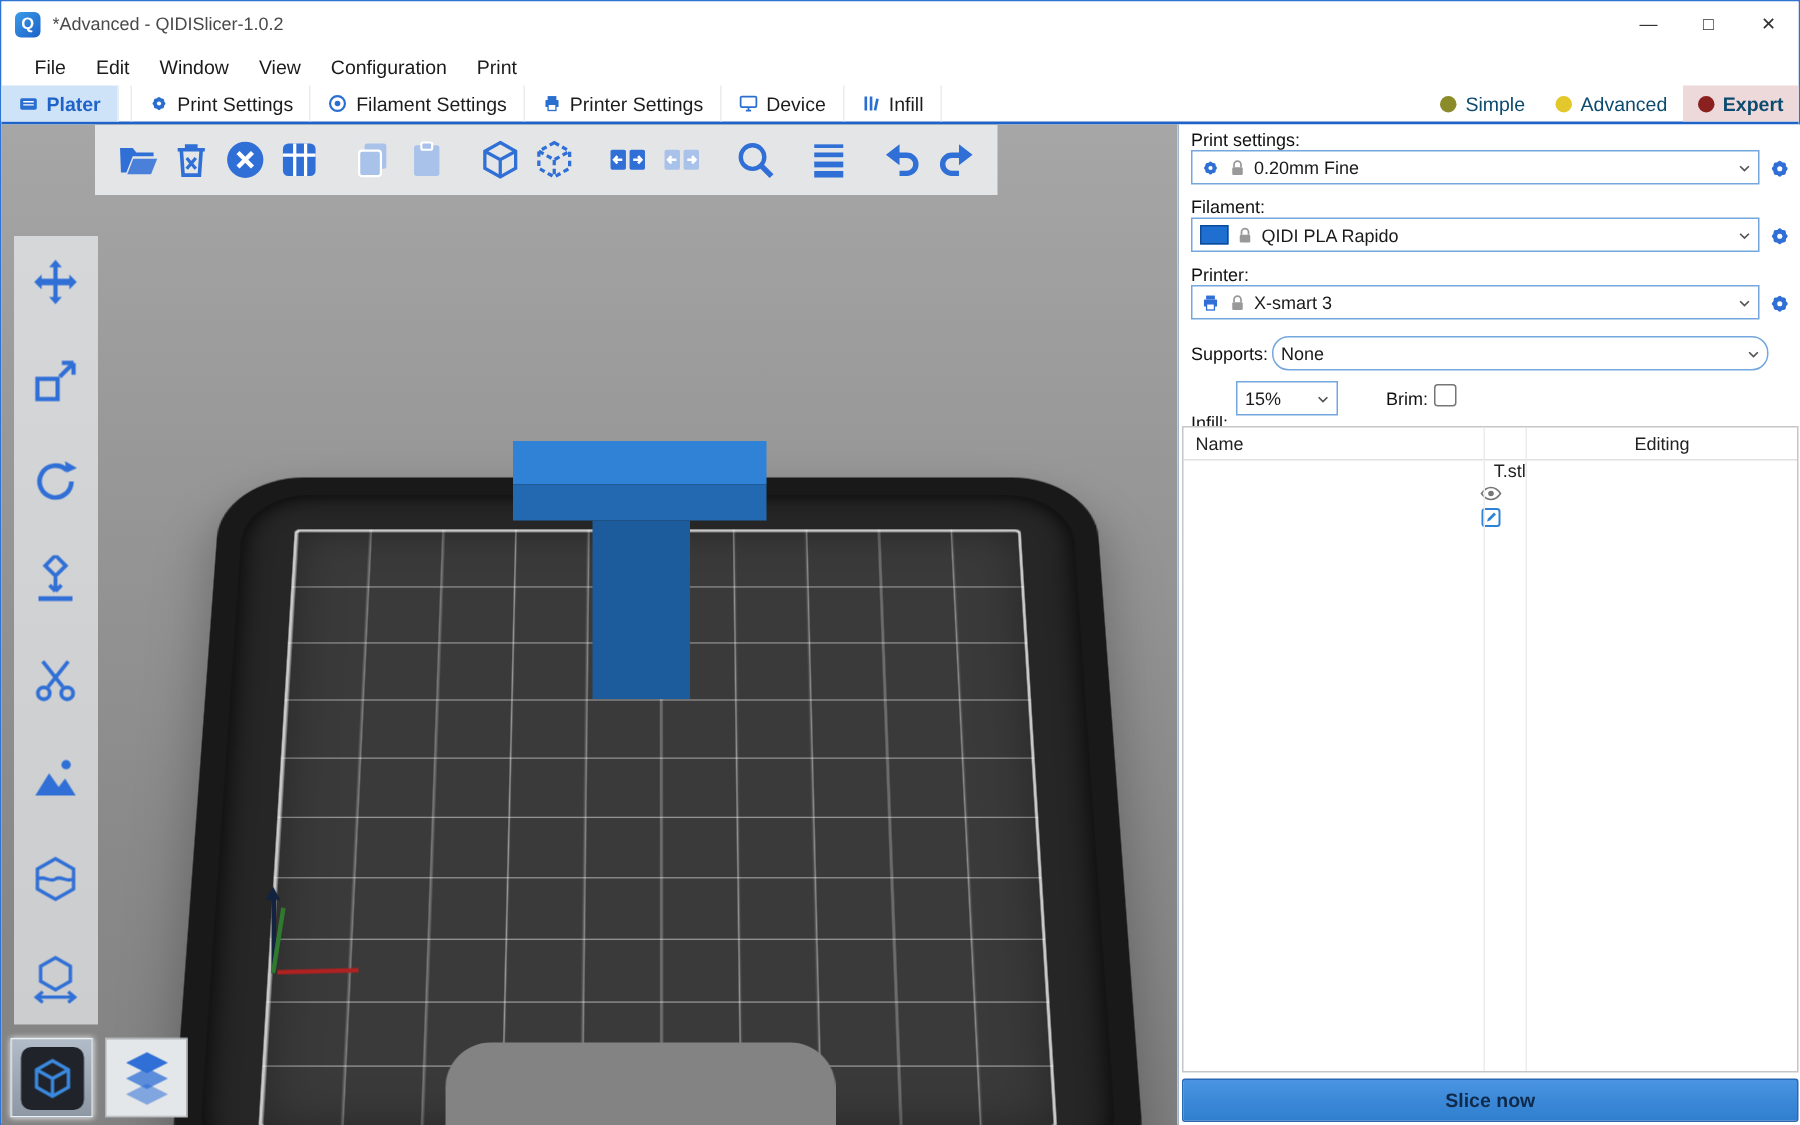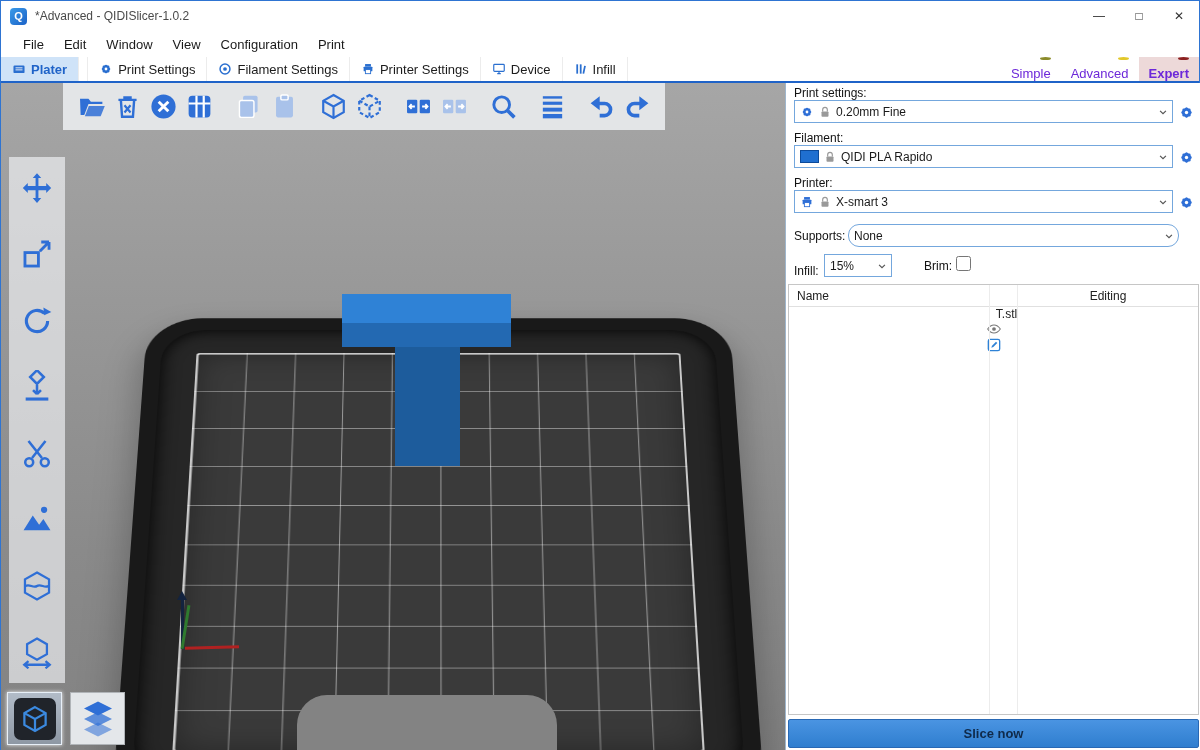--- a/index.html
+++ b/index.html
@@ -18,21 +18,21 @@
   .menubar { height:26px; display:flex; align-items:center; padding-left:12px; background:#fff; }
   .menuitem { padding:0 10px; font-size:13px; color:#1a1a1a; }
 
   
   .tabbar { height:26px; background:#fff; border-bottom:2px solid #1f63c8; display:flex; align-items:stretch; }
   .tab { display:flex; align-items:center; gap:5px; padding:0 11px; font-size:13px; color:#1c1c1c; border-right:1px solid #ececec; }
   .tab svg { width:14px; height:14px; fill:#2a6fd0; color:#2a6fd0; }
   .tab.active { background:#cfe3f8; color:#1f63c8; font-weight:bold; }
   .tab.grp { margin-left:8px; border-left:1px solid #ececec; }
   .modes { margin-left:auto; display:flex; align-items:stretch; }
-  .mode { display:flex; align-items:flex-end; gap:6px; padding:0 10px; font-size:13px; color:#6d28d9;flex-direction:column; }
+  .mode { display:flex; align-items:center; gap:6px; padding:0 10px; font-size:13px; color:#0c4a6e; }
   .dot { width:11px; height:11px; border-radius:50%; }
   .dot-s { background:#8b8b2a; } .dot-a { background:#e2c82a; } .dot-e { background:#8b2020; }
   .mode.active { background:#edd9d9; font-weight:bold; }
 
   
   .main { position:absolute; top:82px; left:0; width:1200px; height:668px; }
 
   .viewport { position:absolute; left:0; top:0; width:784px; height:668px; overflow:hidden;
     background:linear-gradient(180deg,#a6a6a6 0%,#979797 35%,#8a8a8a 70%,#828282 100%); }
 
@@ -534,21 +534,21 @@
         </button>
 
       <div class="plabel" style="top:146px">Supports:</div>
       <div class="combo csup">
         <span class="cval">None</span>
         <svg class="chev">
             <use href="#i-chev"></use>
           </svg>
       </div>
 
-      <div class="plabel" style="top:181px">Infill:</div>
+      <div class="plabel" style="top:192px">Infill:</div>
       <div class="combo cinf">
         <span class="cval">15%</span>
         <svg class="chev">
             <use href="#i-chev"></use>
           </svg>
       </div>
       <div class="plabel" style="top:176px;left:138px">Brim:</div>
       <input type="checkbox" class="brimbox" style="">
 
       <div class="objlist">

